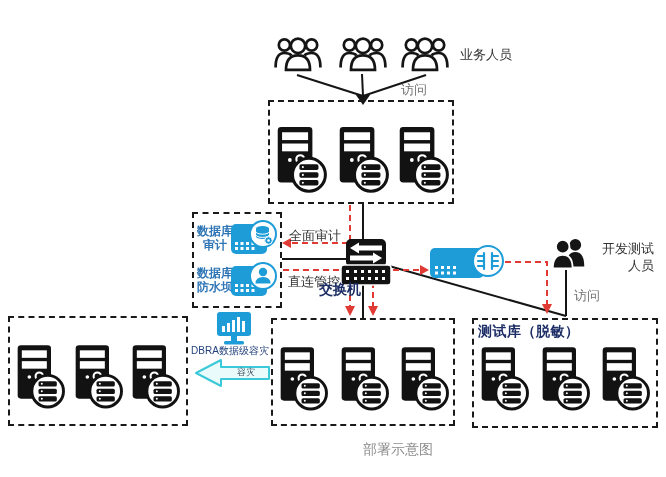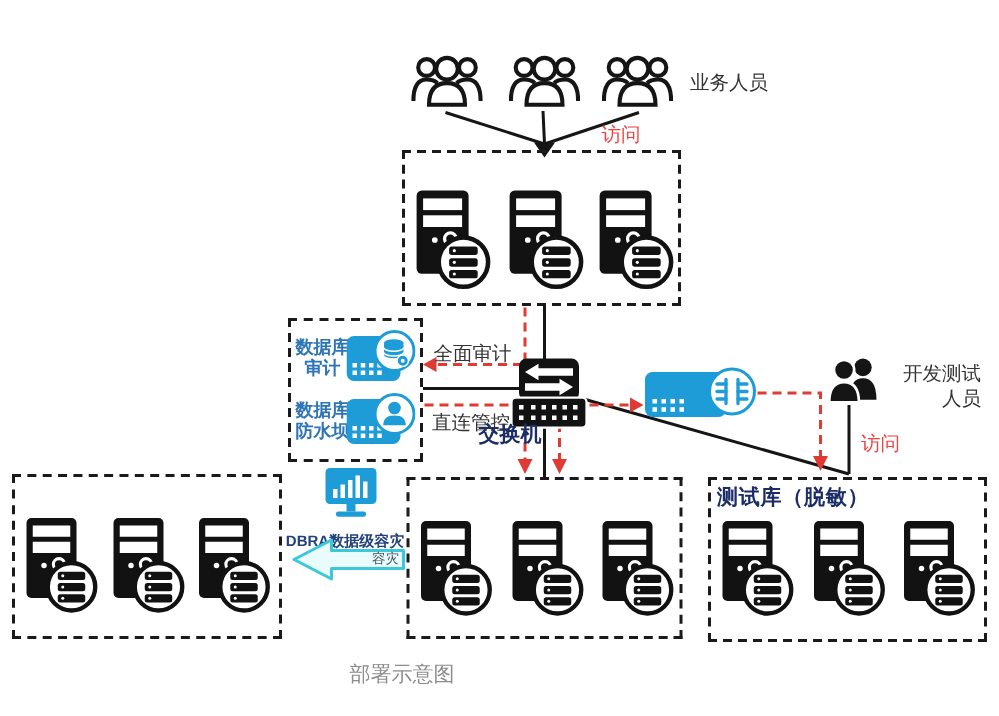--- a/index.html
+++ b/index.html
@@ -9,28 +9,28 @@
   }
   .dashedbox{
     position:absolute;border:2px dashed #1a1a1a;background:transparent;z-index:2;
     box-sizing:border-box;
   }
   .boxtitle{
     position:absolute;font-weight:700;color:#1C2D66;z-index:3;white-space:nowrap;
     letter-spacing:0.5px;
   }
   .lbl{position:absolute;z-index:3;}
-  .lbl-gray{color:#ef4444;font-size:13px;}
+  .lbl-gray{color:#737373;font-size:13px;}
   .lbl-dark{color:#333;font-size:13px;}
   .navy{color:#1C2D66;font-weight:700;}
   .bluelbl{color:#2E75B6;font-weight:700;font-size:12px;line-height:1.2;text-align:center;}
   svg.icon{position:absolute;z-index:3;}
   #lines{position:absolute;left:0;top:0;z-index:1;}
   #caption{
-    position:absolute;left:233px;top:441px;width:200px;text-align:left;
+    position:absolute;left:233px;top:441px;width:200px;text-align:right;
     color:#8C8C8C;font-size:14px;z-index:3;
   }
 </style>
 </head>
 <body>
 
 <div id="stage">
 
   <svg width="0" height="0" style="position:absolute">
     <defs>
@@ -223,25 +223,25 @@
     <g fill="#fff">
       <rect x="7" y="14" width="3" height="6"></rect>
         <rect x="12" y="11" width="3" height="9"></rect>
         <rect x="17" y="8" width="3" height="12"></rect>
         <rect x="22" y="5" width="3" height="15"></rect>
         <rect x="27" y="9" width="3" height="11"></rect>
     </g>
     <rect x="16" y="24" width="6" height="5" fill="#1E9CD7"></rect>
     <rect x="9" y="29" width="20" height="3.5" rx="1.5" fill="#1E9CD7"></rect>
   </svg>
-  <div class="lbl" style="left:184px;top:354px;width:92px;text-align:center;font-size:10px;font-weight:700;color:#23427C">DBRA数据级容灾</div>
+  <div class="lbl" style="left:184px;top:344px;width:92px;text-align:center;font-size:10px;font-weight:400;color:#23427C">DBRA数据级容灾</div>
   <svg class="icon" style="left:194px;top:358px" width="78" height="30" viewBox="0 0 78 30">
     <polygon points="2,15 27,2 27,9 75,9 75,21 27,21 27,28" fill="#EAFBFC" stroke="#3BC8D8" stroke-width="2" stroke-linejoin="round"></polygon>
   </svg>
-  <div class="lbl" style="left:226px;top:366px;width:40px;text-align:right;font-size:9px;color:#456;z-index:4">容灾</div>
+  <div class="lbl" style="left:226px;top:366px;width:40px;text-align:center;font-size:9px;color:#456;z-index:4">容灾</div>
 
   <div class="dashedbox" style="left:8px;top:316px;width:180px;height:110px"></div>
   <svg class="icon" style="left:16px;top:340px" width="50" height="74">
       <use href="#srv" xlink:href="#srv"></use>
     </svg>
   <svg class="icon" style="left:74px;top:340px" width="50" height="74">
       <use href="#srv" xlink:href="#srv"></use>
     </svg>
   <svg class="icon" style="left:131px;top:340px" width="50" height="74">
       <use href="#srv" xlink:href="#srv"></use>

